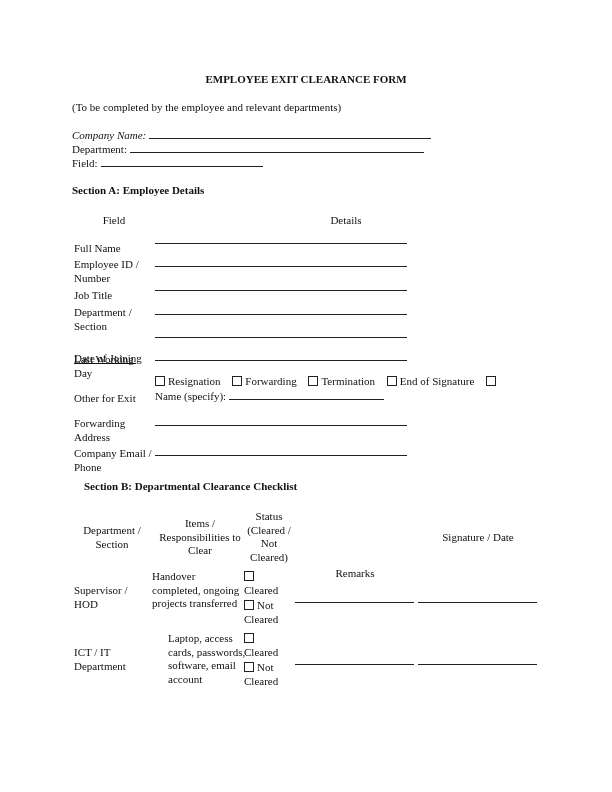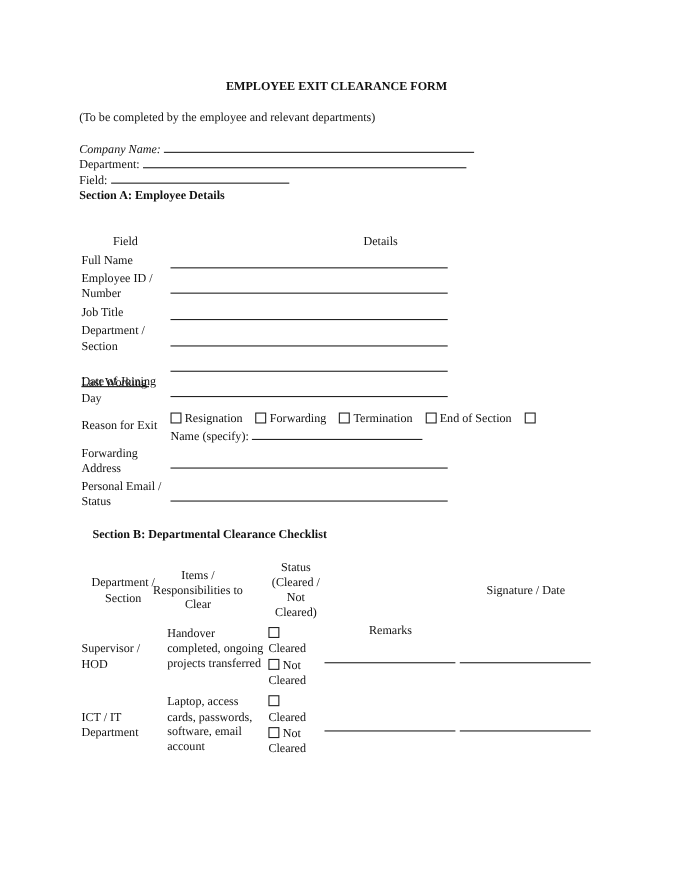--- a/index.html
+++ b/index.html
@@ -8,21 +8,21 @@
       font-family: "Liberation Serif", "DejaVu Serif", serif;
       font-size: 11px; color: #111; line-height: 13.5px;
     }
     .abs { position: absolute; }
     .title { top: 73px; left: 0; width: 612px; text-align: center; font-weight: bold; font-size: 11px; }
     .subtitle { top: 101px; left: 72px; }
     .meta-row { left: 72px; white-space: nowrap; }
     .uline { display: inline-block; border-bottom: 1px solid #222; height: 10px; vertical-align: baseline; margin-left: 3px; }
     .section-h { left: 72px; font-weight: bold; }
     .hdr { text-align: center; }
-    .flabel { left: 74px; width: 80px; }
+    .flabel { left: 74px; width: 80px; margin-top: 11px; }
     .fline { position: absolute; left: 155px; width: 252px; border-bottom: 1px solid #222; }
     .chk { display: inline-block; width: 8px; height: 8px; border: 1px solid #222; margin-right: 3px; vertical-align: -1px; }
     .cell { position: absolute; }
     .center { text-align: center; }
     .sline { position: absolute; border-bottom: 1px solid #222; }
   </style>
 </head>
 <body>
 
 <div class="abs title">EMPLOYEE EXIT CLEARANCE FORM</div>
@@ -31,21 +31,21 @@
 <div class="abs meta-row" style="top:128px;font-style:italic;">
   <span>Company Name:</span><span class="uline" style="width:282px;"></span>
 </div>
 <div class="abs meta-row" style="top:142px;">
   <span>Department:</span><span class="uline" style="width:294px;"></span>
 </div>
 <div class="abs meta-row" style="top:156px;">
   <span>Field:</span><span class="uline" style="width:162px;"></span>
 </div>
 
-<div class="abs section-h" style="top:172px;">Section A: Employee Details</div>
+<div class="abs section-h" style="top:184px;">Section A: Employee Details</div>
 
 <div class="abs hdr" style="top:214px; left:74px; width:80px;">Field</div>
 <div class="abs hdr" style="top:214px; left:155px; width:382px;">Details</div>
 
 <div class="abs flabel" style="top:231px;">Full Name</div>
 <div class="fline" style="top:231px; height:12px;"></div>
 
 <div class="abs flabel" style="top:247px;">Employee ID / Number</div>
 <div class="fline" style="top:254px; height:12px;"></div>
 
@@ -54,55 +54,55 @@
 
 <div class="abs flabel" style="top:295px;">Department / Section</div>
 <div class="fline" style="top:302px; height:12px;"></div>
 
 <div class="abs flabel" style="top:341px; width:82px;text-decoration:underline;">Date of Joining</div>
 <div class="fline" style="top:325px; height:12px;"></div>
 
 <div class="abs flabel" style="top:342px; width:72px;">Last Working Day</div>
 <div class="fline" style="top:348px; height:12px;"></div>
 
-<div class="abs flabel" style="top:381px; width:82px;">Reason for Exit</div>
+<div class="abs flabel" style="top:381px; width:82px;">Other for Exit</div>
 <div class="abs" style="top:375px; left:155px; width:380px; white-space:nowrap;">
   <span><span class="chk"></span><span>Resignation</span></span>
   <span style="margin-left:9px;"><span class="chk"></span><span>Forwarding</span></span>
   <span style="margin-left:9px;"><span class="chk"></span><span>Termination</span></span>
-  <span style="margin-left:9px;"><span class="chk"></span><span>End of Section</span></span>
+  <span style="margin-left:9px;"><span class="chk"></span><span>End of Signature</span></span>
   <span style="margin-left:9px;"><span class="chk"></span></span>
 </div>
 <div class="abs" style="top:389px; left:155px; white-space:nowrap;">
   <span>Name (specify):</span><span class="uline" style="width:155px;"></span>
 </div>
 
 <div class="abs flabel" style="top:406px;">Forwarding Address</div>
 <div class="fline" style="top:413px; height:12px;"></div>
 
-<div class="abs flabel" style="top:436px;">Personal Email / Status</div>
+<div class="abs flabel" style="top:436px;">Company Email / Phone</div>
 <div class="fline" style="top:443px; height:12px;"></div>
 
 <div class="abs section-h" style="top:480px;margin-left:12px;">Section B: Departmental Clearance Checklist</div>
 
 <div class="cell center" style="top:524px; left:74px; width:76px;">Department / Section</div>
-<div class="cell center" style="top:517px; left:136px; width:88px;">Items / Responsibilities to Clear</div>
+<div class="cell center" style="top:517px; left:156px; width:88px;">Items / Responsibilities to Clear</div>
 <div class="cell center" style="top:510px; left:243px; width:52px;">Status (Cleared / Not Cleared)</div>
 <div class="cell center" style="top:531px; left:295px; width:120px;margin-top:36px;">Remarks</div>
 <div class="cell center" style="top:531px; left:418px; width:120px;">Signature / Date</div>
 
 <div class="cell" style="top:584px; left:74px; width:70px;">Supervisor / HOD</div>
 <div class="cell" style="top:570px; left:152px; width:88px;">Handover completed, ongoing projects transferred</div>
 <div class="cell" style="top:570px; left:244px; width:50px;">
   <div><span class="chk"></span><br><span>Cleared</span></div>
   <div style="margin-top:2px;"><span class="chk"></span><span>Not Cleared</span></div>
 </div>
 <div class="sline" style="top:592px; left:295px; width:119px; height:10px;"></div>
 <div class="sline" style="top:592px; left:418px; width:119px; height:10px;"></div>
 
 <div class="cell" style="top:646px; left:74px; width:70px;">ICT / IT Department</div>
-<div class="cell" style="top:632px; left:152px; width:92px;">Laptop, access cards, passwords, software, email account</div>
+<div class="cell" style="top:632px; left:168px; width:92px;">Laptop, access cards, passwords, software, email account</div>
 <div class="cell" style="top:632px; left:244px; width:50px;">
   <div><span class="chk"></span><br><span>Cleared</span></div>
   <div style="margin-top:2px;"><span class="chk"></span><span>Not Cleared</span></div>
 </div>
 <div class="sline" style="top:654px; left:295px; width:119px; height:10px;"></div>
 <div class="sline" style="top:654px; left:418px; width:119px; height:10px;"></div>
 
 </body></html>

